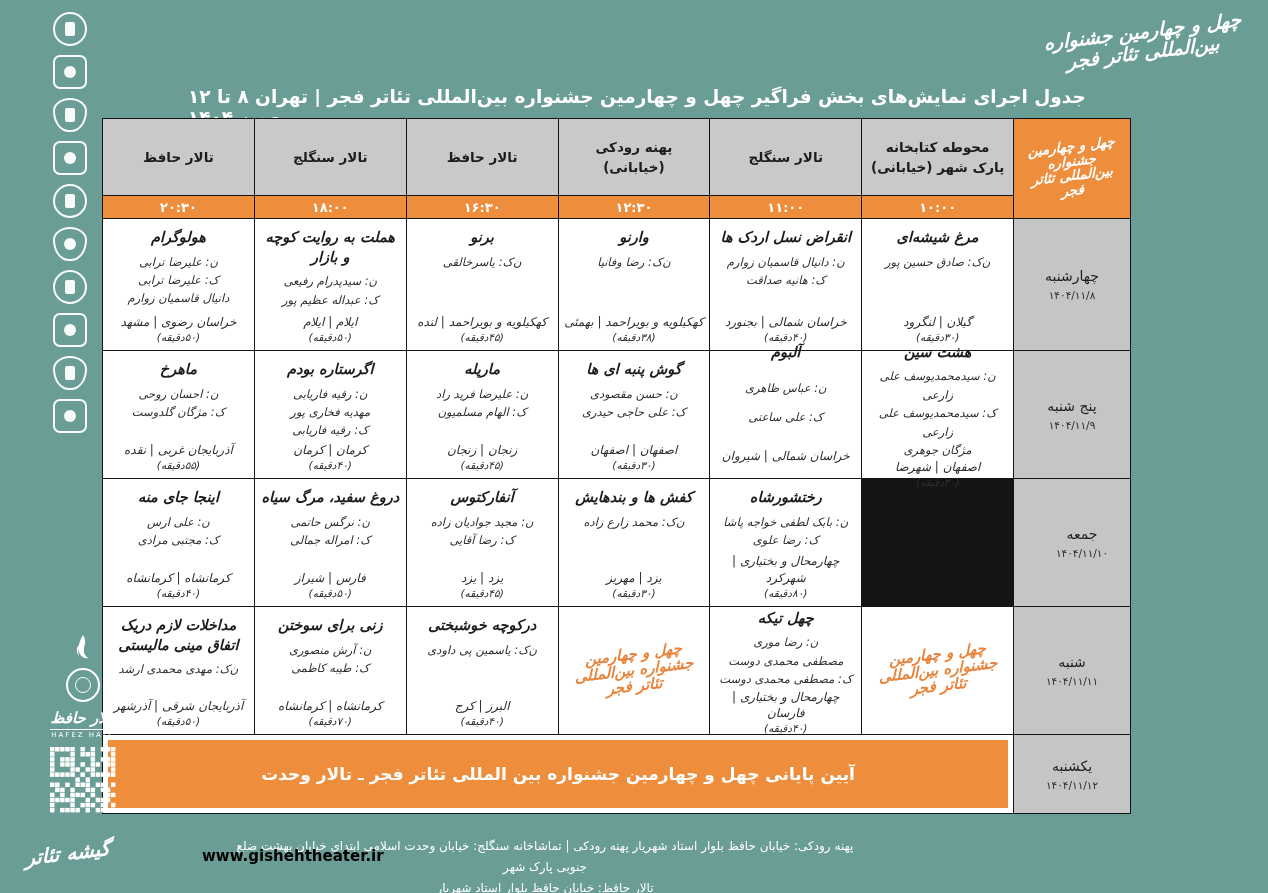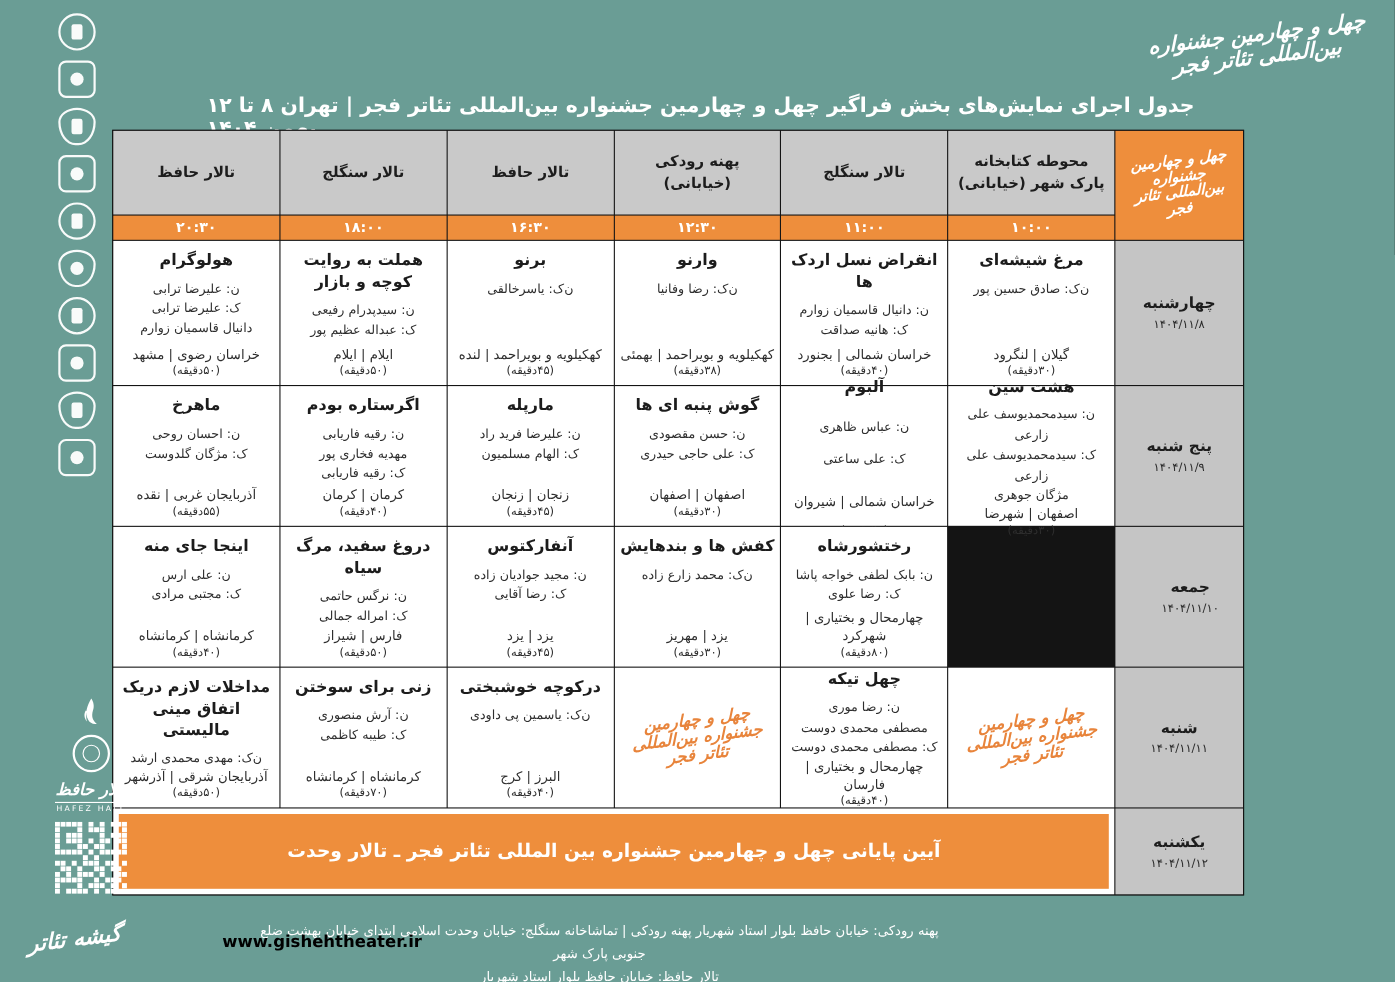--- a/index.html
+++ b/index.html
@@ -51,23 +51,23 @@
     grid-template-columns:116px repeat(6, 1fr);
     grid-template-rows:76px 22px 131px 127px 127px 127px 78px;
     gap:1px;
   }
   .cell { background:#fff; display:flex; flex-direction:column; align-items:center; justify-content:center; text-align:center; }
   .venue-cell { background:#c9c9c9; font-weight:bold; font-size:13.5px; color:#1d1d1d; padding:4px 8px; line-height:1.5; }
   .time-cell  { background:#ee8e3c; color:#fff; font-weight:bold; font-size:13px; }
   .logo-day-cell { background:#ee8e3c; }
   .logo-day-cell .callig { color:#fff; font-size:13.5px; width:92px; }
   .day-cell { background:#c5c5c5; gap:5px; }
-  .day-cell .dname { font-weight:bold; font-size:14px; color:#1d1d1d; }
+  .day-cell .dname { font-weight:normal; font-size:14px; color:#1d1d1d; }
   .day-cell .ddate { font-size:10.5px; color:#2a2a2a; }
-  .show-cell { padding:9px 5px 7px; }
+  .show-cell { padding:9px 5px 7px;font-style:italic; }
   .show-title { font-weight:bold; font-size:14.5px; color:#1c1c1c; line-height:1.35; margin-bottom:5px; }
   .credit { font-size:11.5px; color:#2e2e2e; line-height:1.6; }
   .spacer { flex:1; }
   .region { font-size:12px; color:#2e2e2e; line-height:1.4; }
   .duration { font-size:10.5px; color:#2e2e2e; }
   .logo-show-cell .callig { color:#e8843b; font-size:15px; width:120px; }
   .banner-cell { background:#fff; padding:5px; }
   .banner-inner {
     width:100%; height:100%; background:#ee8e3c; display:flex;
     align-items:center; justify-content:center;

